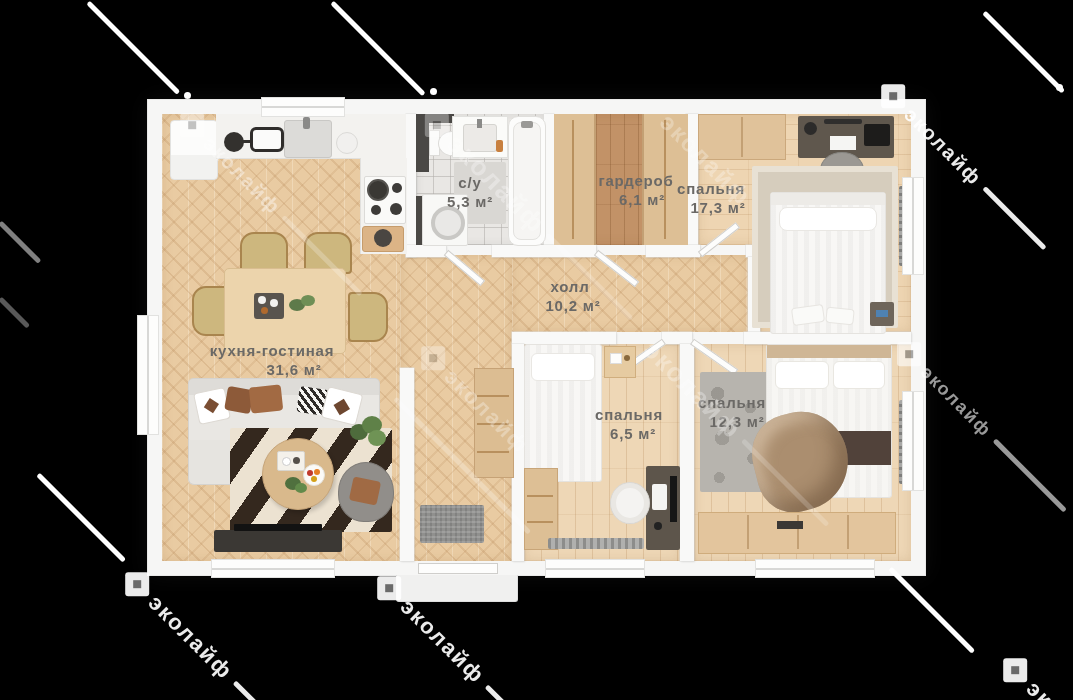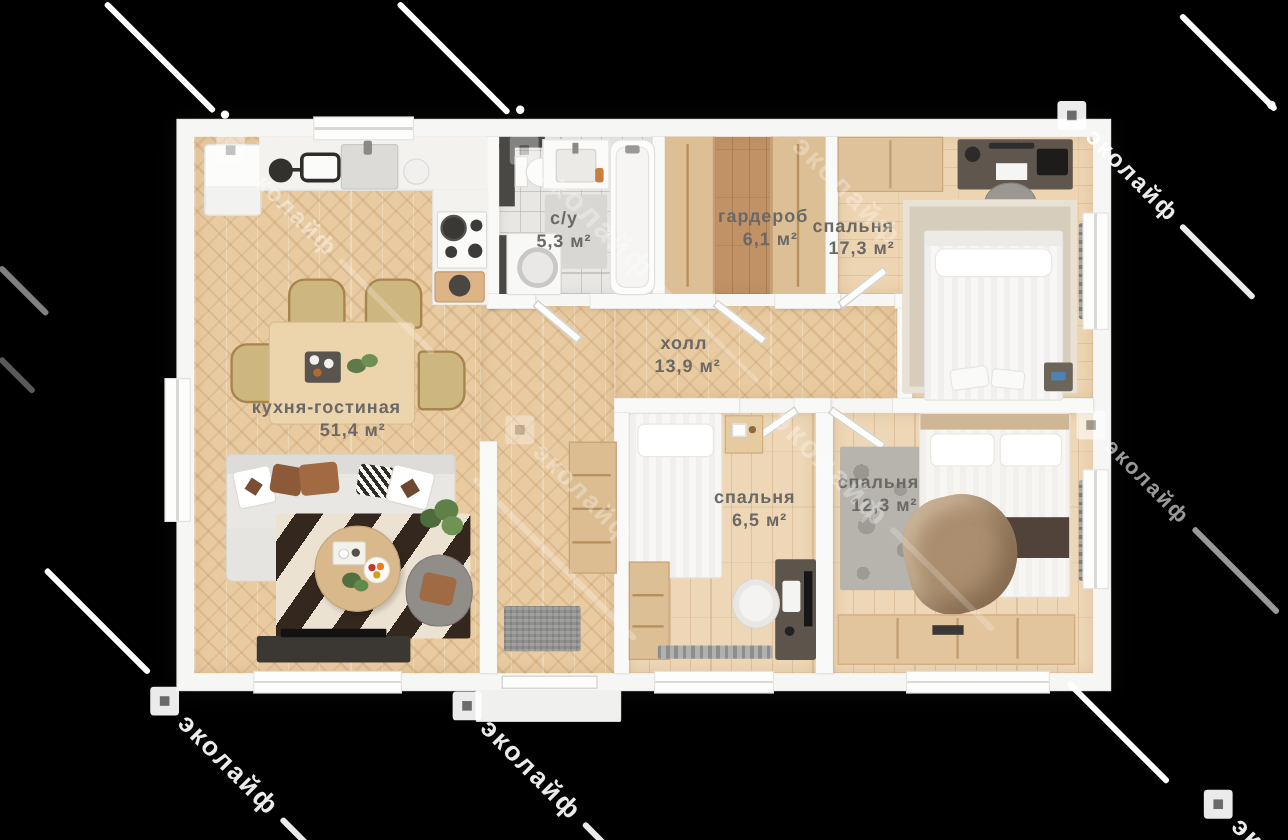--- a/index.html
+++ b/index.html
@@ -117,23 +117,23 @@
     <div class="fx" style="left:76px;top:168px;width:120px;height:84px;background:#ecd4ac;border:1px solid #d9bd90;border-radius:5px;">
       <div class="fx" style="left:29px;top:24px;width:30px;height:26px;background:#59544e;border-radius:3px;">
         <div class="fx" style="left:4px;top:3px;width:8px;height:8px;border-radius:50%;background:#f2f1ef;"></div>
         <div class="fx" style="left:16px;top:6px;width:8px;height:8px;border-radius:50%;background:#f2f1ef;"></div>
         <div class="fx" style="left:7px;top:14px;width:7px;height:7px;border-radius:50%;background:#b06a2e;"></div>
       </div>
       <div class="gb" style="left:64px;top:30px;width:16px;height:12px;background:#5e7a4a;"></div>
       <div class="gb" style="left:76px;top:26px;width:14px;height:11px;background:#6f8f56;"></div>
     </div>
 
-    <div class="room-label" style="left:44px;top:231px;width:160px;">
+    <div class="room-label" style="left:44px;top:242px;width:160px;">
       <div class="rn">кухня-гостиная</div>
-      <div class="ra" style="margin-left:44px;">51,4 м²</div>
+      <div class="ra" style="margin-left:44px;">31,6 м²</div>
     </div>
 
     <div class="fx" style="left:40px;top:278px;width:190px;height:64px;background:linear-gradient(180deg,#dedcd8 0 16px,#e9e7e3 16px);border:1px solid #d5d3cf;border-radius:5px;"></div>
     <div class="fx" style="left:40px;top:340px;width:64px;height:44px;background:#e6e4e0;border:1px solid #d5d3cf;border-top:none;border-radius:0 0 6px 6px;"></div>
     <div class="fx" style="left:48px;top:290px;width:30px;height:30px;background:#fff;border:1px solid #ddd9d3;border-radius:4px;transform:rotate(-12deg);">
       <div class="fx" style="left:9px;top:9px;width:11px;height:11px;background:#7a4e33;transform:rotate(45deg);"></div>
     </div>
     <div class="fx" style="left:78px;top:288px;width:26px;height:24px;background:#8d5a39;border-radius:4px;transform:rotate(10deg);"></div>
     <div class="fx" style="left:102px;top:286px;width:32px;height:26px;background:#a26a43;border-radius:4px;transform:rotate(-6deg);"></div>
     <div class="fx" style="left:150px;top:288px;width:30px;height:26px;background:repeating-linear-gradient(45deg,#2e2b28 0 3px,#f6f5f2 3px 6px);border-radius:4px;transform:rotate(8deg);"></div>
@@ -221,21 +221,21 @@
       <div class="fx" style="left:6px;top:8px;width:12px;height:7px;background:#4f82b2;"></div>
     </div>
     <div class="fx" style="left:751px;top:86px;width:9px;height:80px;background:repeating-linear-gradient(0deg,#7e7e7c 0 3px,#a8a8a6 3px 7px);border-radius:2px;"></div>
     <div class="room-label" style="left:511px;top:80px;width:104px;">
       <div class="rn">спальня</div>
       <div class="ra" style="margin-left:14px;">17,3 м²</div>
     </div>
 
     <div class="room-label" style="left:372px;top:178px;width:100px;">
       <div class="rn">холл</div>
-      <div class="ra" style="margin-left:6px;">13,9 м²</div>
+      <div class="ra" style="margin-left:6px;">10,2 м²</div>
     </div>
     <div class="fx" style="left:326px;top:268px;width:38px;height:108px;background:#dcbd92;border:1px solid #c6a276;">
       <div class="fx" style="left:2px;top:26px;width:32px;height:2px;background:#b8905e;"></div>
       <div class="fx" style="left:2px;top:54px;width:32px;height:2px;background:#b8905e;"></div>
       <div class="fx" style="left:2px;top:82px;width:32px;height:2px;background:#b8905e;"></div>
     </div>
     <div class="fx" style="left:272px;top:405px;width:64px;height:38px;background:#90908e;border-radius:2px;background-image:repeating-linear-gradient(0deg,rgba(255,255,255,.14) 0 2px,transparent 2px 5px),repeating-linear-gradient(90deg,rgba(0,0,0,.10) 0 2px,transparent 2px 5px);"></div>
 
     <div class="fx" style="left:376px;top:244px;width:76px;height:136px;background:#f8f7f5;border:1px solid #e5e3df;border-radius:3px;background-image:repeating-linear-gradient(90deg,rgba(0,0,0,.03) 0 5px,transparent 5px 11px);">
       <div class="fx" style="left:6px;top:8px;width:62px;height:26px;background:#fff;border:1px solid #e9e7e3;border-radius:6px;"></div>

